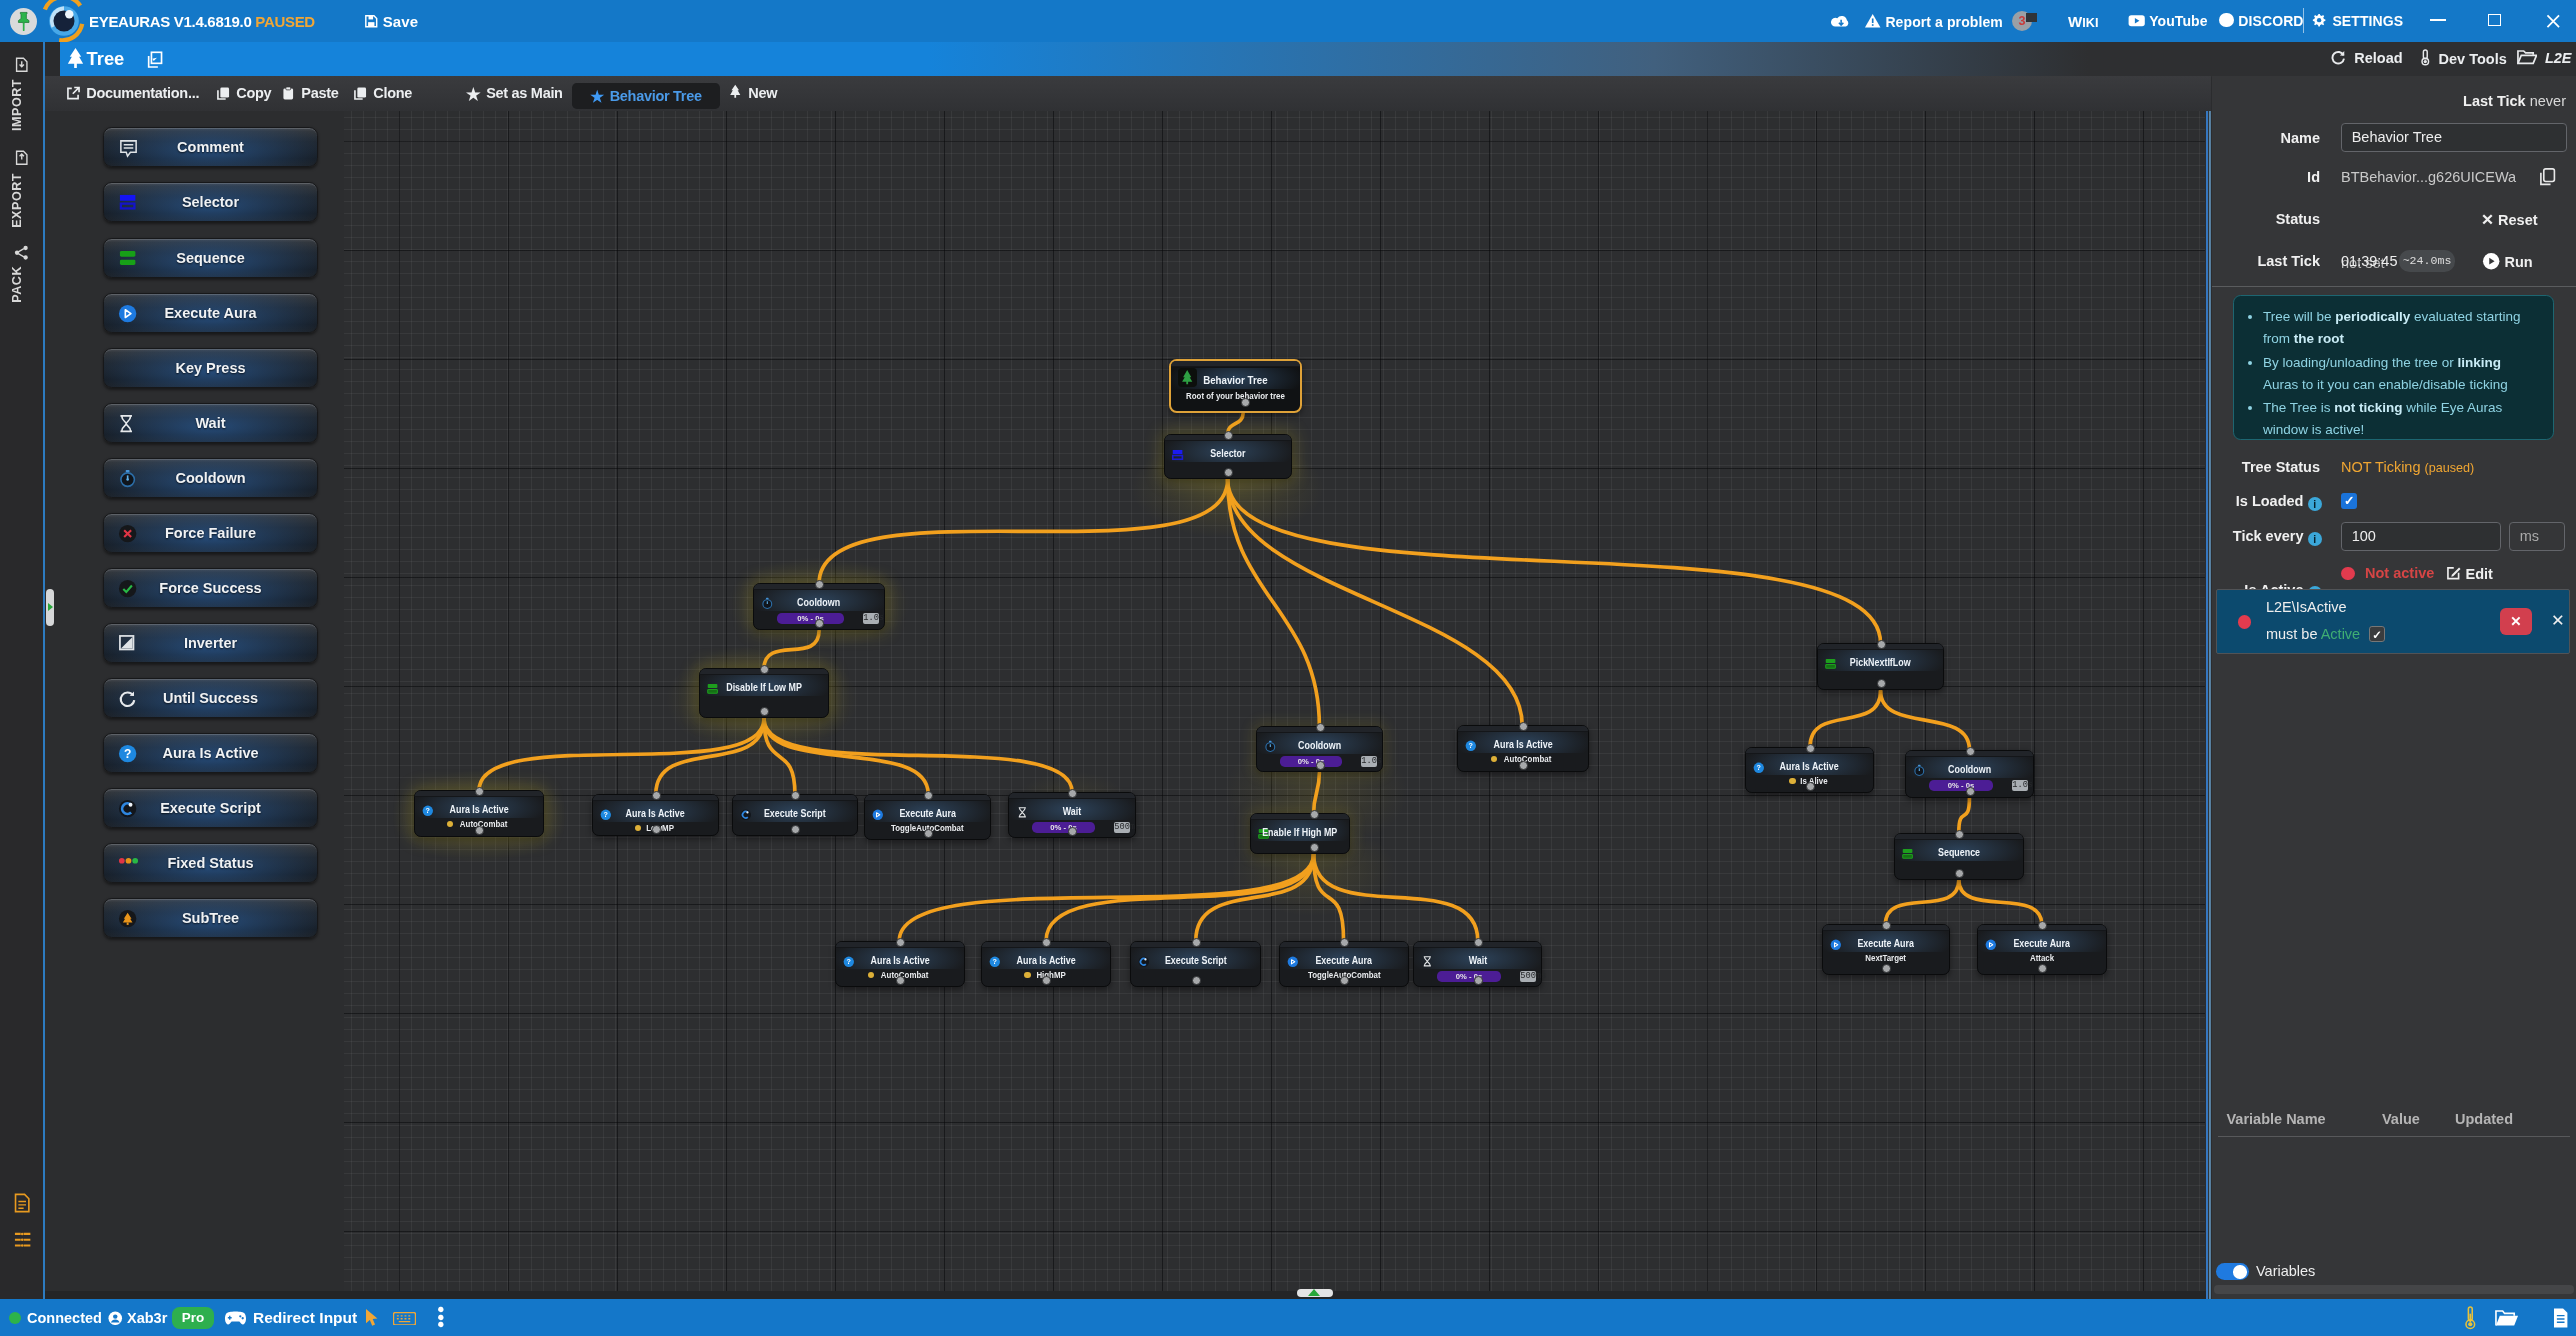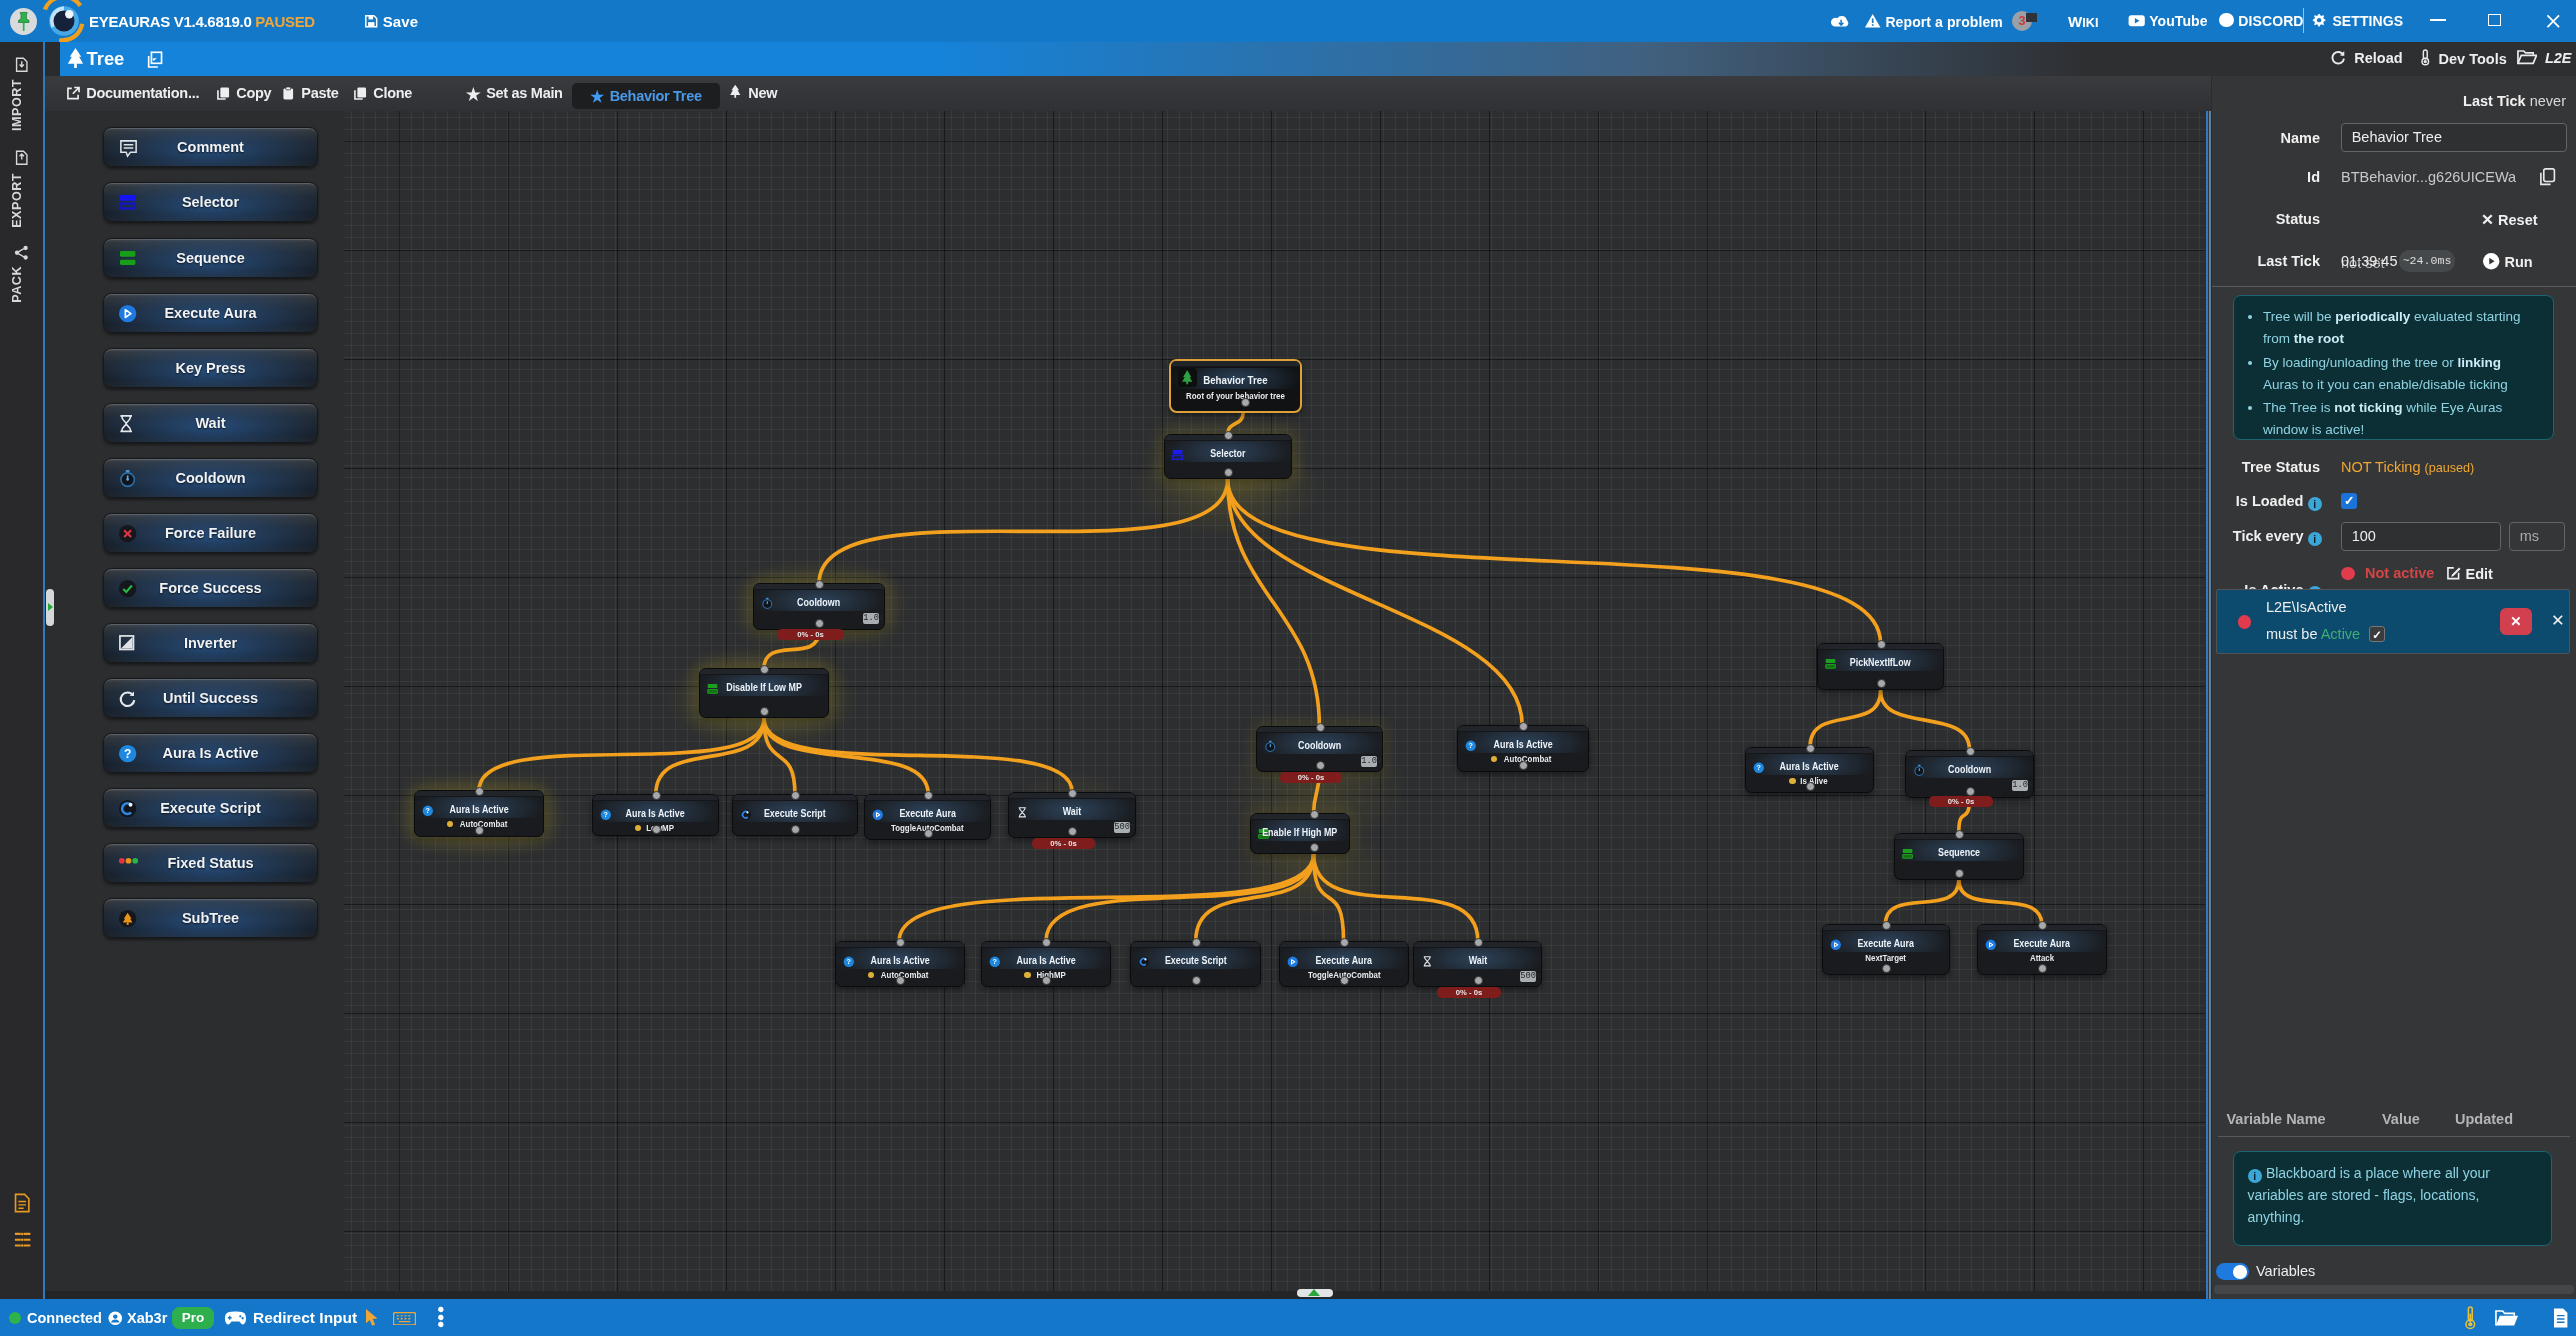--- a/index.html
+++ b/index.html
@@ -55,21 +55,21 @@
 .stxt {display:inline-block;font-weight:bold;font-size:9.2px;color:#e9ebee;transform:scaleX(.86);white-space:nowrap;vertical-align:top;}
 .ydot {display:inline-block;width:6.8px;height:6.8px;border-radius:50%;background:#ddb038;margin-right:2.9px;margin-top:1.9px;vertical-align:top;}
 .rootnode {background:#101214;border:2.9px solid #dfa238;border-radius:7.7px;}
 .rootnode .ntitle {margin-top:1px;}
 .rootnode .ttxt {font-size:11.6px;}
 .rootnode .rootsub {margin-top:1.9px;}
 .rootnode .nico {top:0px;left:6.8px;width:19.3px;height:19.3px;}
 .rootnode .nico svg {width:18.4px;height:18.4px;}
 .port {position:absolute;width:8.7px;height:8.7px;border-radius:50%;background:#a6a8aa;border:1.4px solid #2e3032;}
 .nbar {position:relative;margin:1.9px 4.8px 0 23px;height:11.6px;}
-.barf {position:absolute;left:0;top:16px;right:35px;height:11.6px;background:#7f1d1d;border-radius:4.8px;}
+.barf {position:absolute;left:0;top:0;right:35px;height:11.6px;background:#4c1d95;border-radius:4.8px;}
 .barf span {position:absolute;left:0;right:0;top:0;text-align:center;font-size:7.7px;font-weight:bold;color:#e8e8e8;line-height:11.6px;}
 .bbadge {position:absolute;right:0;top:0;width:16px;height:11.6px;background:#a9aeb3;color:#26282a;border-radius:1.9px;
   font-family:"Liberation Mono",monospace;font-size:8.7px;text-align:center;line-height:11.6px;}
 
 
 .pbtn {position:absolute;left:58px;width:215px;height:40px;border-radius:8.7px;
   background:radial-gradient(78% 110% at 50% 60%,rgba(42,92,152,.72),rgba(30,40,52,0) 76%),
    linear-gradient(180deg,#464a50 0%,#32373d 9%,#20252b 36%,#161a1f 80%,#1d2126 100%);
   border:1px solid #17181a;box-shadow:inset 0 1px 0 rgba(255,255,255,.14),0 1.9px 2.9px rgba(0,0,0,.45);}
 .plab {display:block;text-align:center;line-height:39px;font-weight:bold;font-size:14.5px;color:#f0f2f4;
@@ -675,23 +675,20 @@
     <span style="position:absolute;left:49px;top:8.7px;color:#eee;">L2E\IsActive</span>
     <span style="position:absolute;left:49px;top:36px;color:#eee;">must be <span style="color:#3fae73;">Active</span></span>
     <span style="position:absolute;left:152px;top:36px;width:16.4px;height:16.4px;background:#3a3c3e;border:1px solid #777;border-radius:2.9px;color:#fff;font-size:11.6px;font-weight:bold;text-align:center;line-height:15.5px;">✓</span>
     <span style="position:absolute;left:283px;top:18.4px;width:32px;height:27px;background:#d23f4e;border-radius:5.8px;color:#fff;font-weight:bold;text-align:center;line-height:27px;font-size:13.5px;">✕</span>
     <span style="position:absolute;left:334px;top:21px;color:#eee;font-size:16.4px;">✕</span>
   </div>
   <span class="rlab" style="left:14.5px;top:1035px;text-align:left;color:#b5b5b5;">Variable Name</span>
   <span class="rlab" style="left:170px;top:1035px;text-align:left;color:#b5b5b5;">Value</span>
   <span class="rlab" style="left:243px;top:1035px;text-align:left;color:#b5b5b5;">Updated</span>
   <div style="position:absolute;left:5.8px;top:1060px;width:352px;height:1px;background:#58595b;"></div>
-  <div class="ibox" style="left:21px;top:1075px;width:319px;height:95px;padding:9.7px 13.5px;">
-    <span class="info-i" style="background:#3ba7d9;">i</span> Blackboard is a place where all your variables are stored - flags, locations, anything.
-  </div>
   <span style="position:absolute;left:3.9px;top:1187px;width:33px;height:17.4px;border-radius:8.7px;background:#1f7ae0;"></span>
   <span style="position:absolute;left:21px;top:1189px;width:13.5px;height:13.5px;border-radius:50%;background:#fff;"></span>
   <span style="position:absolute;left:44px;top:1187px;color:#eee;">Variables</span>
   <div style="position:absolute;left:1.9px;top:1209px;width:360px;height:8.7px;background:#454648;border-radius:3.9px;"></div>
 </div>
 
 <div id="bbar">
   <span style="position:absolute;left:8.7px;top:12.6px;width:12.6px;height:12.6px;border-radius:50%;background:#2db34a;"></span>
   <span class="bbi" style="left:27px;font-size:14.5px;">Connected</span>
   <svg style="position:absolute;left:108px;top:11.6px;" width="14.5" height="14.5" viewBox="0 0 15 15">

